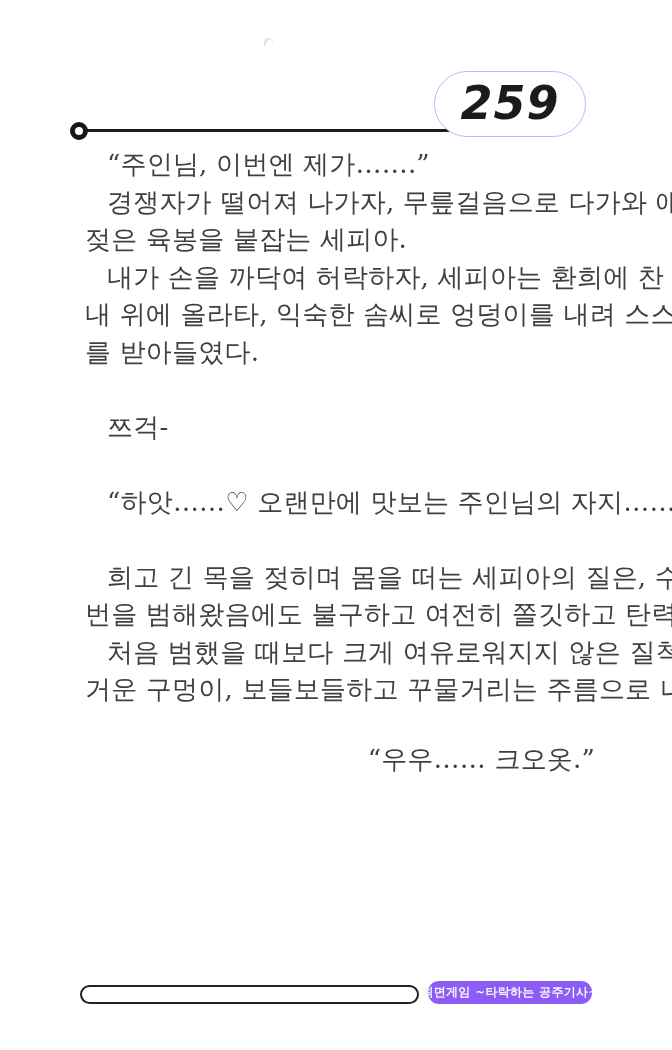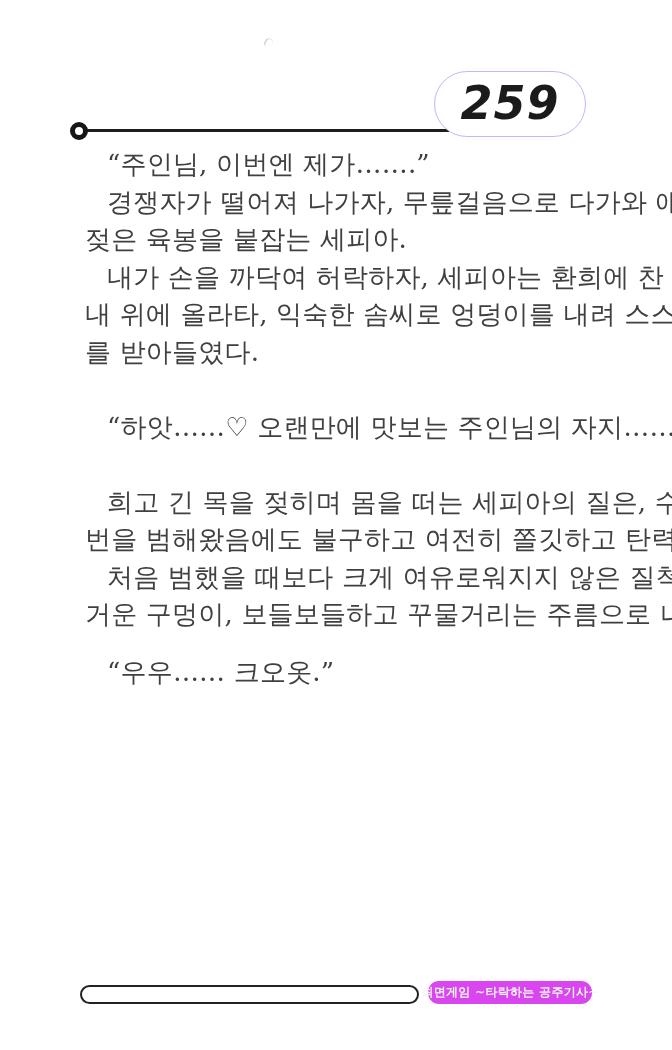--- a/index.html
+++ b/index.html
@@ -106,21 +106,21 @@
     border: 2px solid #222222;
     border-radius: 10px;
   }
   .series-badge {
     position: absolute;
     left: 428px;
     top: 981px;
     width: 164px;
     height: 23px;
     box-sizing: border-box;
-    background: #d946ef;
+    background: #8b5cf6;
     border-radius: 11px;
     display: flex;
     align-items: center;
     justify-content: center;
   }
   .series-badge span {
     font-family: "DejaVu Sans", "Liberation Sans", sans-serif;
     font-size: 12px;
     font-weight: bold;
     letter-spacing: 0.3px;
@@ -140,26 +140,27 @@
     <span>259</span>
   </div>
 
   <div class="text-block" id="text-block">
       <div class="line indent">“주인님, 이번엔 제가…….”</div>
       <div class="line indent">경쟁자가 떨어져 나가자, 무릎걸음으로 다가와 애액으로</div>
       <div class="line">젖은 육봉을 붙잡는 세피아.</div>
       <div class="line indent">내가 손을 까닥여 허락하자, 세피아는 환희에 찬 얼굴로</div>
       <div class="line">내 위에 올라타, 익숙한 솜씨로 엉덩이를 내려 스스로 자지</div>
       <div class="line">를 받아들였다.</div>
+      <div class="line indent" style="margin-top: 37.5px;">쯔걱-</div>
       <div class="line indent" style="margin-top: 37.5px;">“하앗……♡ 오랜만에 맛보는 주인님의 자지…… 우우,</div>
       <div class="line indent" style="margin-top: 37.5px;">희고 긴 목을 젖히며 몸을 떠는 세피아의 질은, 수십 수백</div>
       <div class="line">번을 범해왔음에도 불구하고 여전히 쫄깃하고 탄력이 있다.</div>
       <div class="line indent">처음 범했을 때보다 크게 여유로워지지 않은 질척하고 뜨</div>
       <div class="line">거운 구멍이, 보들보들하고 꾸물거리는 주름으로 나의 자지</div>
-      <div class="line indent" style="margin-top: 20px;">“우우…… 크오옷.”</div>
+      <div class="line indent" style="margin-top: 32px; text-align: right;">“우우…… 크오옷.”</div>
     </div>
 
   <div class="footer-rule-pill"></div>
   <div class="series-badge">
     <span>최면게임 ~타락하는 공주기사~</span>
   </div>
 
 </div>
 
 </body></html>

